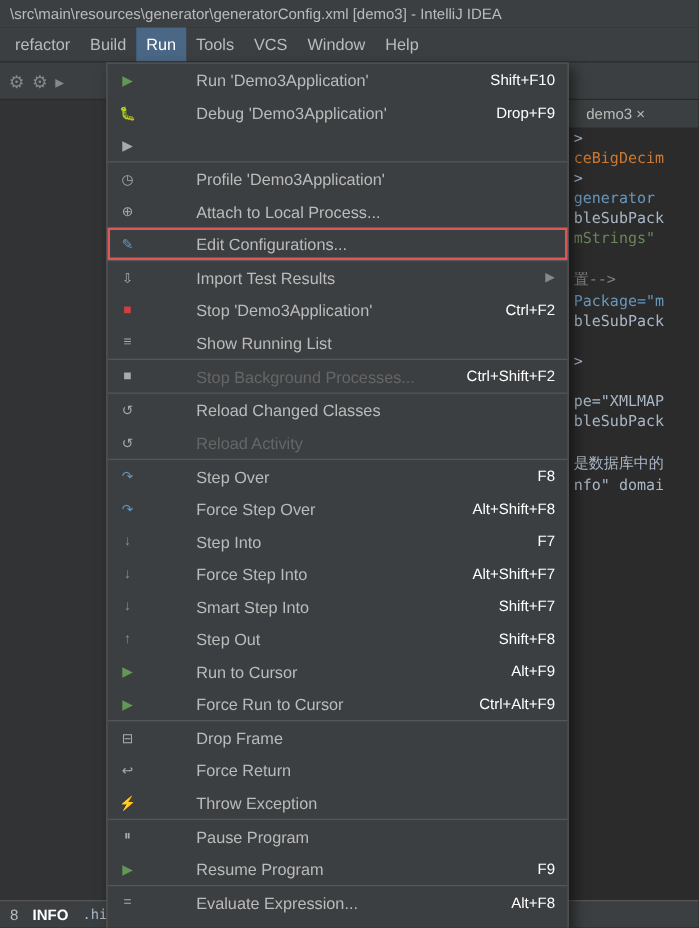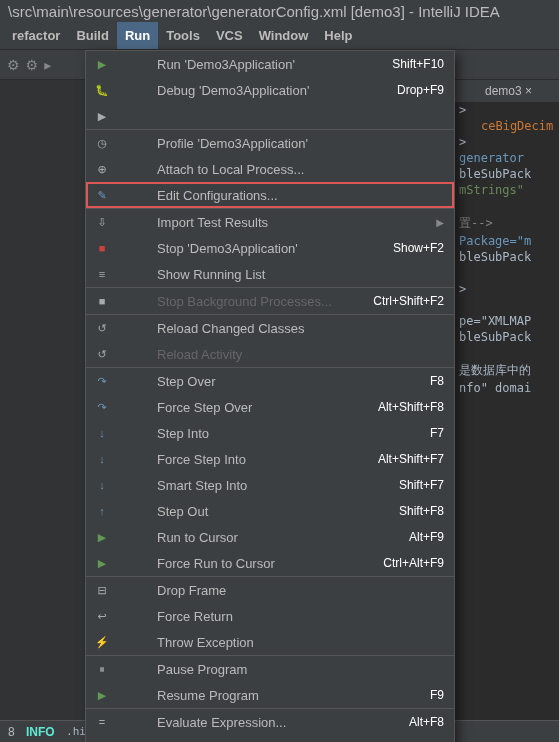--- a/index.html
+++ b/index.html
@@ -10,39 +10,38 @@
       font-size: 13px;
       background: #2b2b2b;
       overflow: hidden;
       position: relative;
     }
 
     
     .title-bar {
       background: #3c3f41;
       color: #bbbbbb;
-      font-size: 15px;
+      font-size: 12px;
       padding: 3px 8px;
       white-space: nowrap;
       overflow: hidden;
       text-overflow: ellipsis;
       height: 22px;
       display: flex;
       align-items: center;
     }
 
     
     .menu-bar {
       background: #3c3f41;
       display: flex;
       align-items: center;
       height: 28px;
       padding: 0 4px;
       border-bottom: 1px solid #2b2b2b;
-      font-weight: bold;
     }
     .menu-item {
       color: #bbbbbb;
       padding: 3px 8px;
       cursor: pointer;
       font-size: 13px;
       height: 100%;
       display: flex;
       align-items: center;
     }
@@ -166,21 +165,21 @@
       right: 0;
       height: 22px;
       background: #3c3f41;
       display: flex;
       align-items: center;
       padding: 0 8px;
       font-size: 12px;
       color: #bbbbbb;
       border-top: 1px solid #555555;
     }
-    .status-info { color: #5eead4; font-weight: bold; }
+    .status-info { color: #ffffff; font-weight: bold; }
     .status-text { color: #a9b7c6; font-family: "Consolas", monospace; font-size: 11px; }
 
     
     .left-gutter {
       position: absolute;
       top: 80px;
       left: 0;
       width: 85px;
       bottom: 22px;
       background: #313335;
@@ -238,21 +237,21 @@
       <span class="menu-label">Edit Configurations...</span>
     </div>
     <div class="menu-row separator-above">
       <span class="menu-icon icon-import">⇩</span>
       <span class="menu-label">Import Test Results</span>
       <span class="menu-arrow">▶</span>
     </div>
     <div class="menu-row">
       <span class="menu-icon icon-stop">■</span>
       <span class="menu-label">Stop 'Demo3Application'</span>
-      <span class="menu-shortcut">Show+F2</span>
+      <span class="menu-shortcut">Ctrl+F2</span>
     </div>
     <div class="menu-row">
       <span class="menu-icon icon-show">≡</span>
       <span class="menu-label">Show Running List</span>
     </div>
     <div class="menu-row disabled separator-above">
       <span class="menu-icon icon-stop-bg">■</span>
       <span class="menu-label">Stop Background Processes...</span>
       <span class="menu-shortcut">Ctrl+Shift+F2</span>
     </div>
@@ -332,24 +331,24 @@
     </div>
     <div class="menu-row">
       <span class="menu-icon icon-quick-eval">=</span>
       <span class="menu-label">Quick Evaluate Expression</span>
       <span class="menu-shortcut">Ctrl+Alt+F8</span>
     </div>
   </div>
 
 <div class="code-area">
   <div style="background:#3c3f41;color:#bbbbbb;font-size:12px;padding:2px 6px;display:flex;gap:10px;">
-    <span style="padding:2px 8px;margin-left:16px;">demo3 ×</span>
+    <span style="padding:2px 8px;">demo3 ×</span>
   </div>
   <div class="code-line">&gt;</div>
-  <div class="code-line" style="color:#cc7832;margin-left:22px;">ceBigDecim</div>
+  <div class="code-line" style="color:#cc7832;">ceBigDecim</div>
   <div class="code-line">&gt;</div>
   <div class="code-line" style="color:#6897bb;">generator</div>
   <div class="code-line">bleSubPack</div>
   <div class="code-line" style="color:#6a8759;">mStrings"</div>
   <div class="code-line">&nbsp;</div>
   <div class="code-line" style="color:#808080;">置--&gt;</div>
   <div class="code-line" style="color:#6897bb;">Package="m</div>
   <div class="code-line">bleSubPack</div>
   <div class="code-line">&nbsp;</div>
   <div class="code-line">&gt;</div>

